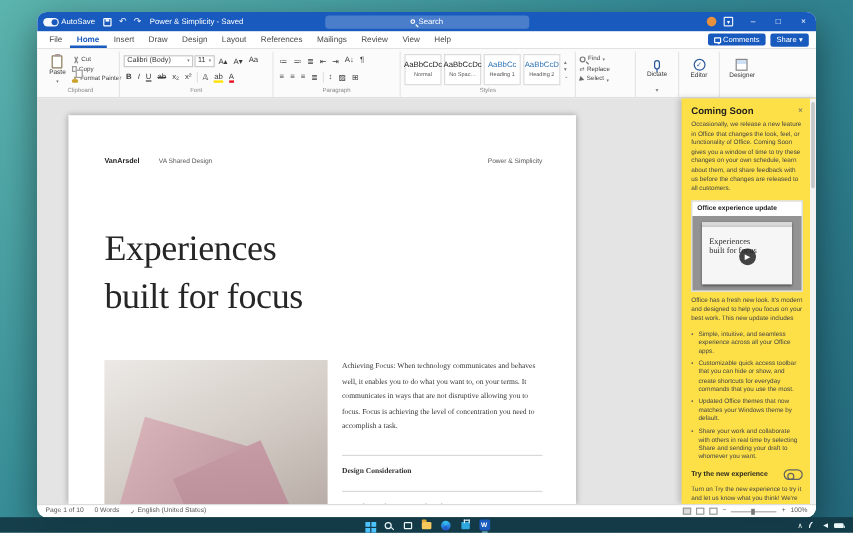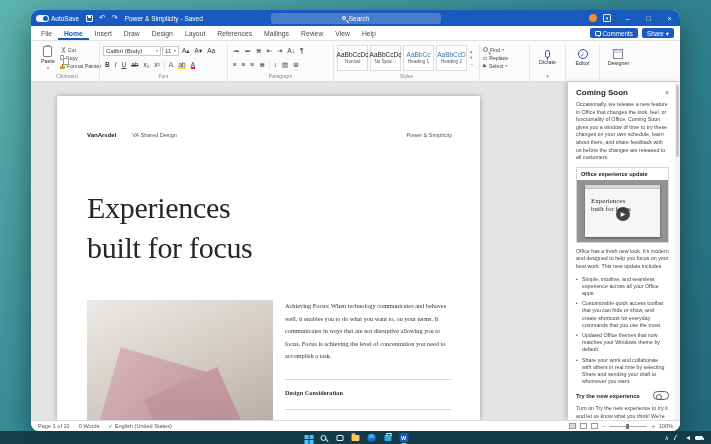--- a/index.html
+++ b/index.html
@@ -116,21 +116,21 @@
     background:linear-gradient(120deg,#d7b2b8,#b48d96); transform:rotate(16deg); }
   .shape2 { position:absolute; left:78px; top:78px; width:80px; height:120px;
     background:linear-gradient(200deg,#c79ba5,#a87f8a); transform:rotate(-24deg); }
   .shape3 { position:absolute; left:40px; top:96px; width:60px; height:90px;
     background:linear-gradient(160deg,#ecd6d9,#d3b3ba); transform:rotate(40deg); }
   .doc-right { flex:1; font-family:"Liberation Serif", serif; font-size:6.3px; line-height:12.6px; color:#333; }
   .section-head { margin-top:16px; padding-top:7px; border-top:1px solid #d9d9d9; font-weight:bold; }
   .list-line { margin-top:9px; padding-top:7px; border-top:1px solid #d9d9d9; }
 
   
-  .panel { position:absolute; right:0; top:0; bottom:0; width:112px; background:#ffffff;
+  .panel { position:absolute; right:0; top:0; bottom:0; width:112px; background:#fde047;
     box-shadow:-2px 0 5px rgba(0,0,0,.18); padding:6px 11px 0 8px; overflow:hidden;
     font-size:5.3px; color:#444; }
   .panel-title-row { display:flex; align-items:center; margin-bottom:4px; }
   .panel-title { font-size:8px; font-weight:bold; color:#1f1f1f; }
   .panel-close { margin-left:auto; font-size:7px; color:#666; line-height:1; }
   .panel p { line-height:7.6px; margin-bottom:5px; }
   .card { border:1px solid #d6d6d6; margin-bottom:5px; background:#fff; }
   .card-head { font-weight:bold; font-size:5.6px; padding:3px 4px; color:#222; }
   .thumb { height:62px; background:#939393; position:relative; padding:5px 8px; }
   .mini-win { background:#f6f6f6; height:100%; position:relative; box-shadow:0 1px 2px rgba(0,0,0,.45); overflow:hidden; }

